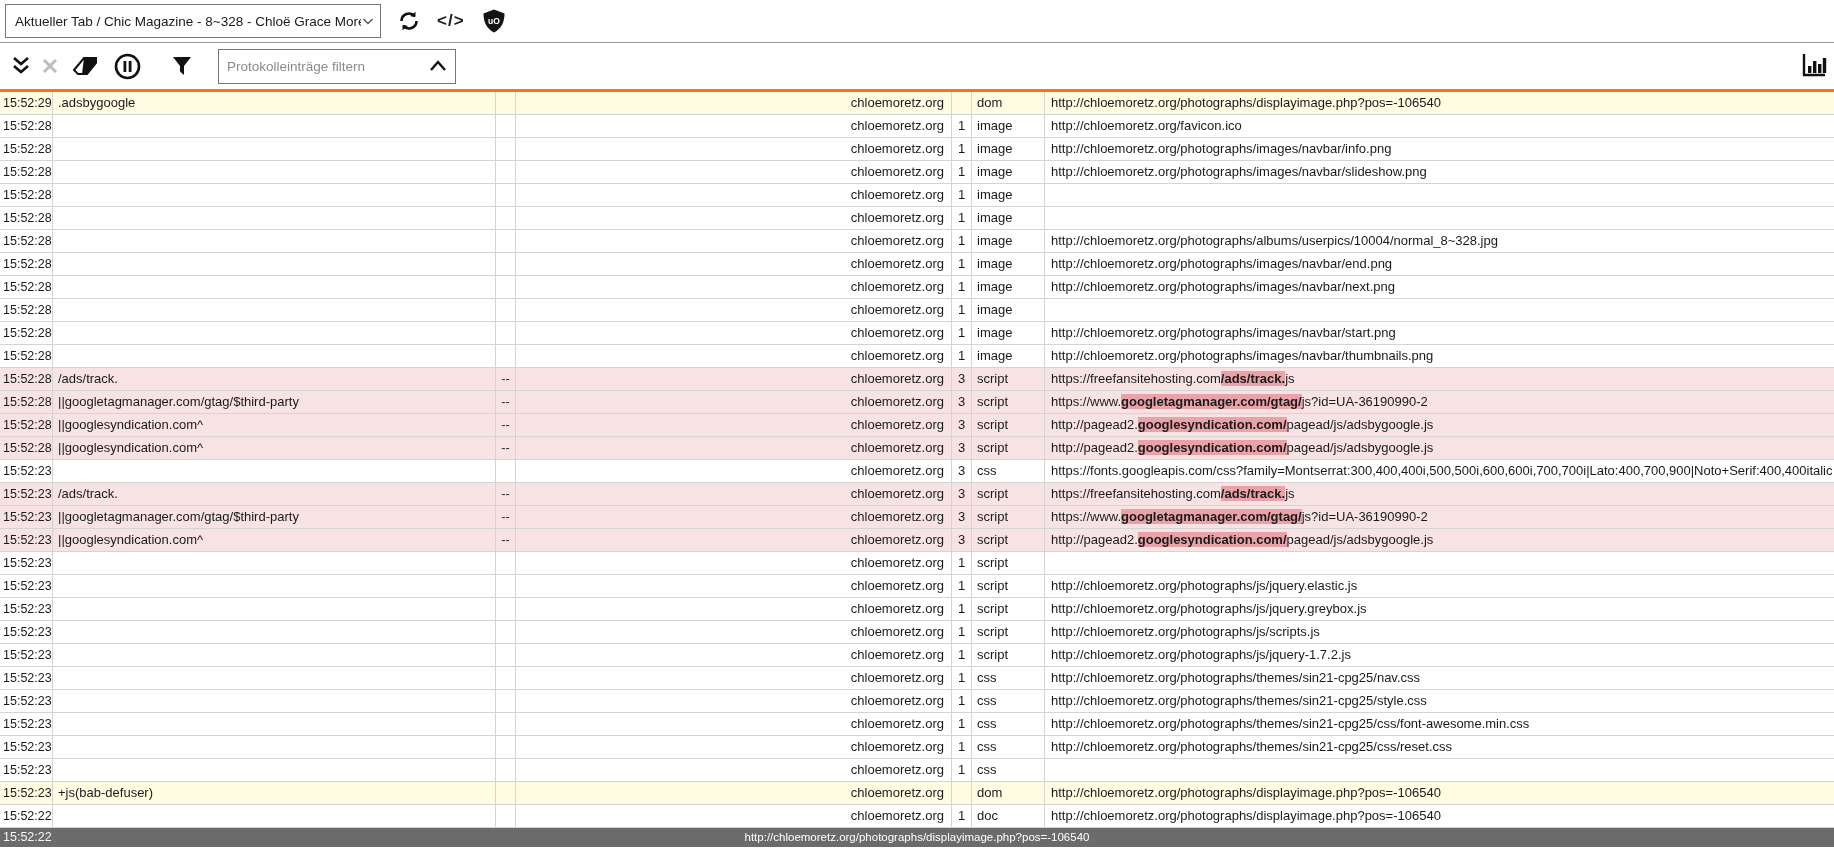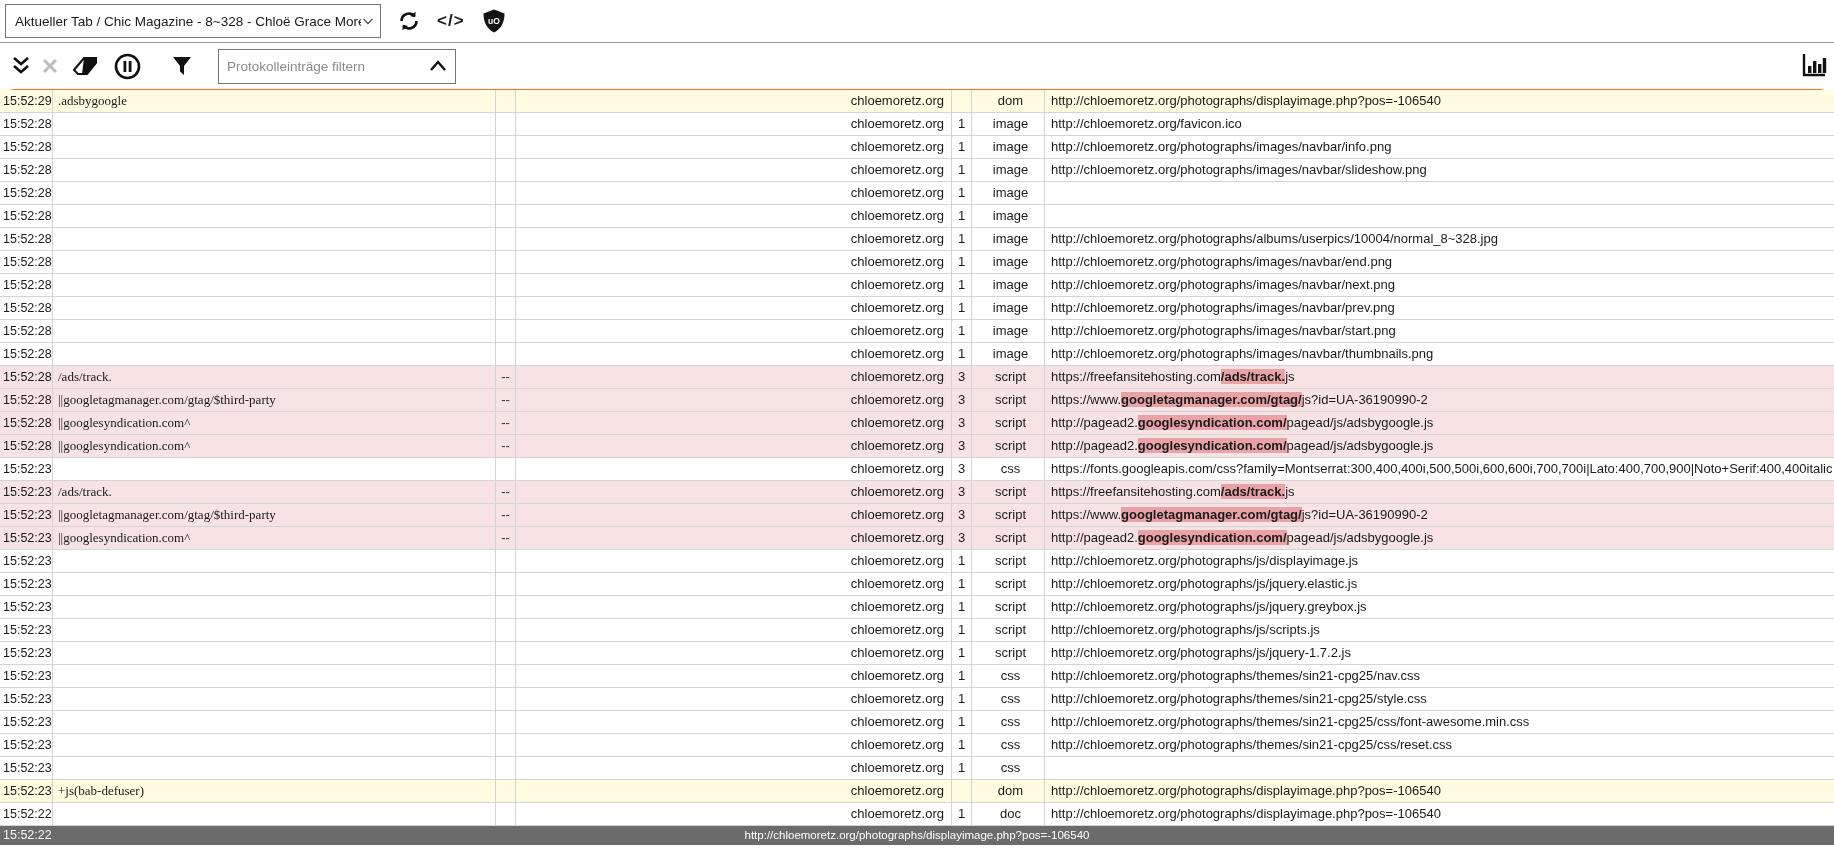--- a/index.html
+++ b/index.html
@@ -30,34 +30,34 @@
     display:flex;align-items:center;margin-left:19px;background:#fff;
   }
   .filter-box input{
     border:none;outline:none;flex:1;font-size:13.5px;padding:0 0 0 8px;
     font-family:"Liberation Sans",sans-serif;color:#6d28d9;background:transparent;min-width:0;
   }
   .filter-box input::placeholder{color:#8b8b8b;opacity:1;}
   .caret-btn{width:34px;display:flex;align-items:center;justify-content:center;}
   .chart-btn{position:absolute;right:7px;top:9px;}
   
-  .logtable{border-top:1px solid #f97316;border-radius:15px;}
+  .logtable{border-top:3px solid #f97316;}
   .row{
     display:grid;
     grid-template-columns:53px 443px 20px 436px 20px 73px 1fr;
     height:22px;line-height:22px;border-bottom:1px solid #d4d4d4;
     font-size:13px;background:#fff;
   }
   .cell{overflow:hidden;white-space:nowrap;box-sizing:border-box;}
   .c-time{padding-left:3px;border-right:1px solid #d4d4d4;font-size:12.5px;}
-  .c-filter{padding-left:5px;border-right:1px solid #d4d4d4;font-family:Liberation Serif, serif;}
+  .c-filter{padding-left:5px;border-right:1px solid #d4d4d4;}
   .c-dash{text-align:center;border-right:1px solid #d4d4d4;color:#333;}
   .c-domain{text-align:right;padding-right:7px;border-right:1px solid #d4d4d4;}
   .c-count{text-align:center;border-right:1px solid #d4d4d4;}
-  .c-type{padding-left:5px;border-right:1px solid #d4d4d4;text-align:center;}
+  .c-type{padding-left:5px;border-right:1px solid #d4d4d4;}
   .c-url{padding-left:6px;}
   .row.yellow{background:#fffce1;}
   .row.red{background:#f7e3e3;}
   .row.red .hl{background:#e8a2a8;font-weight:bold;}
   
   .statusrow{
     height:19px;line-height:19px;background:#6b6b6b;color:#f5f5f5;
     position:relative;font-size:12.5px;
   }
   .statusrow .st-time{position:absolute;left:3px;top:0;font-size:12.5px;}
@@ -224,21 +224,20 @@
         <div class="cell c-type">image</div>
         <div class="cell c-url"><span>http://chloemoretz.org/photographs/images/navbar/next.png</span></div>
       </div>
       <div class="row">
         <div class="cell c-time">15:52:28</div>
         <div class="cell c-filter"></div>
         <div class="cell c-dash"></div>
         <div class="cell c-domain">chloemoretz.org</div>
         <div class="cell c-count">1</div>
         <div class="cell c-type">image</div>
-        <div class="cell c-url"><span>http://chloemoretz.org/photographs/images/navbar/prev.png</span></div>
       </div>
       <div class="row">
         <div class="cell c-time">15:52:28</div>
         <div class="cell c-filter"></div>
         <div class="cell c-dash"></div>
         <div class="cell c-domain">chloemoretz.org</div>
         <div class="cell c-count">1</div>
         <div class="cell c-type">image</div>
         <div class="cell c-url"><span>http://chloemoretz.org/photographs/images/navbar/start.png</span></div>
       </div>
@@ -323,21 +322,20 @@
         <div class="cell c-type">script</div>
         <div class="cell c-url"><span>http://pagead2.</span><span class="hl">googlesyndication.com/</span><span>pagead/js/adsbygoogle.js</span></div>
       </div>
       <div class="row">
         <div class="cell c-time">15:52:23</div>
         <div class="cell c-filter"></div>
         <div class="cell c-dash"></div>
         <div class="cell c-domain">chloemoretz.org</div>
         <div class="cell c-count">1</div>
         <div class="cell c-type">script</div>
-        <div class="cell c-url"><span>http://chloemoretz.org/photographs/js/displayimage.js</span></div>
       </div>
       <div class="row">
         <div class="cell c-time">15:52:23</div>
         <div class="cell c-filter"></div>
         <div class="cell c-dash"></div>
         <div class="cell c-domain">chloemoretz.org</div>
         <div class="cell c-count">1</div>
         <div class="cell c-type">script</div>
         <div class="cell c-url"><span>http://chloemoretz.org/photographs/js/jquery.elastic.js</span></div>
       </div>

